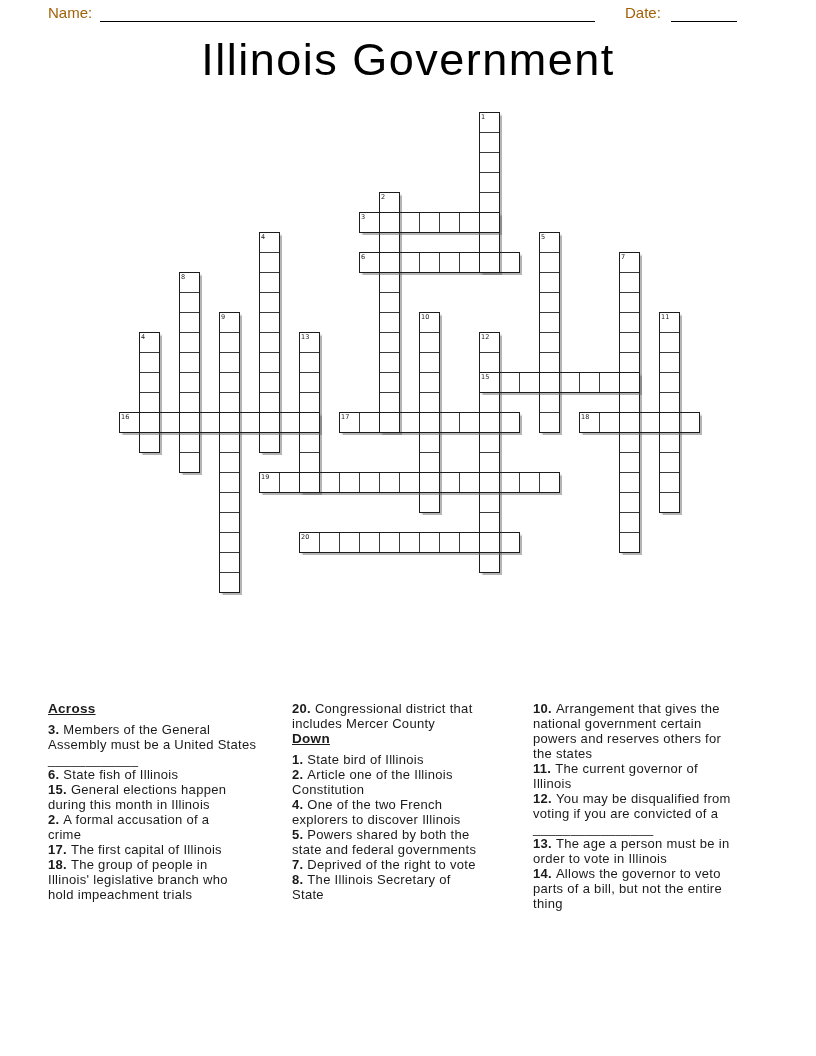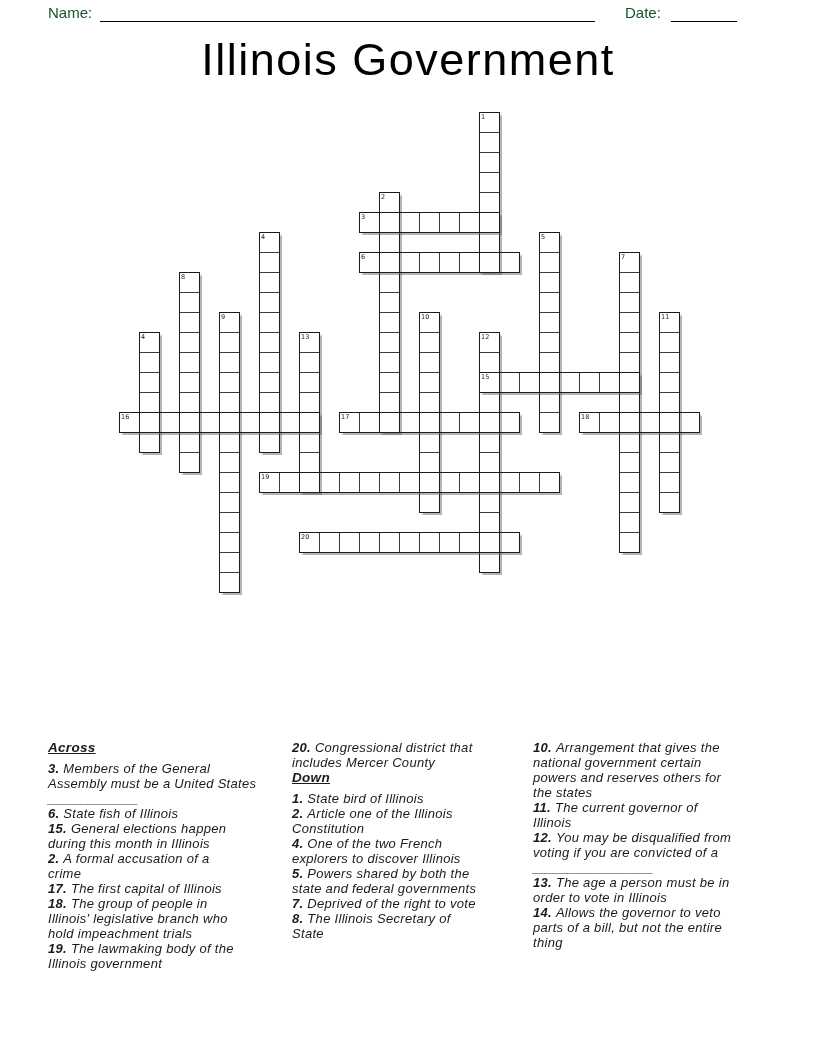--- a/index.html
+++ b/index.html
@@ -1,21 +1,21 @@
 <!DOCTYPE html>
 <html><head>
 <meta charset="utf-8">
 <style>
   html,body{margin:0;padding:0;}
   body{
     width:816px;height:1056px;position:relative;background:#ffffff;
     font-family:"Liberation Sans",sans-serif;color:#1a1a1a;overflow:hidden;
   }
   
-  .hdr-label{position:absolute;font-size:15px;color:#14532d;}
+  .hdr-label{position:absolute;font-size:15px;color:#a16207;}
   .fill-line{position:absolute;border-bottom:1.4px solid #000;height:17px;}
   
   .title{
     position:absolute;top:34px;left:0;width:816px;text-align:center;
     font-size:45px;letter-spacing:1.5px;color:#000;font-weight:normal;
   }
   
   .grid{position:absolute;left:119px;top:112px;width:581px;height:481px;}
   .cell{
     position:absolute;width:21px;height:21px;box-sizing:border-box;
@@ -23,21 +23,21 @@
   }
   .word-box{
     position:absolute;box-sizing:border-box;border:1px solid #1c1c1c;
     box-shadow:1.5px 1.5px 1px rgba(90,90,90,0.45);pointer-events:none;
   }
   .cellnum{
     position:absolute;font-size:6.5px;line-height:7px;color:#1a1a1a;
     font-family:"DejaVu Sans",sans-serif;pointer-events:none;
   }
   
-  .clue-col{position:absolute;top:740px;font-size:13px;line-height:15px;letter-spacing:0.3px;font-style:italic;}
+  .clue-col{position:absolute;top:701px;font-size:13px;line-height:15px;letter-spacing:0.3px;}
   .clue-col-1{left:48px;width:240px;}
   .clue-col-2{left:292px;width:242px;}
   .clue-col-3{left:533px;width:242px;}
   .clue-header{font-weight:bold;text-decoration:underline;margin-bottom:6px;font-size:13.5px;}
   .clue{white-space:pre-line;}
   .clue .cnum{font-weight:bold;}
 </style>
 </head>
 <body>
 
@@ -298,22 +298,20 @@
 ____________</span></div>
     <div class="clue"><span class="cnum">6. </span><span>State fish of Illinois</span></div>
     <div class="clue"><span class="cnum">15. </span><span>General elections happen
 during this month in Illinois</span></div>
     <div class="clue"><span class="cnum">2. </span><span>A formal accusation of a
 crime</span></div>
     <div class="clue"><span class="cnum">17. </span><span>The first capital of Illinois</span></div>
     <div class="clue"><span class="cnum">18. </span><span>The group of people in
 Illinois' legislative branch who
 hold impeachment trials</span></div>
-    <div class="clue"><span class="cnum">19. </span><span>The lawmaking body of the
-Illinois government</span></div>
   </div>
 <div class="clue-col clue-col-2">
     <div class="clue"><span class="cnum">20. </span><span>Congressional district that
 includes Mercer County</span></div>
     <div class="clue-header">Down</div>
     <div class="clue"><span class="cnum">1. </span><span>State bird of Illinois</span></div>
     <div class="clue"><span class="cnum">2. </span><span>Article one of the Illinois
 Constitution</span></div>
     <div class="clue"><span class="cnum">4. </span><span>One of the two French
 explorers to discover Illinois</span></div>

